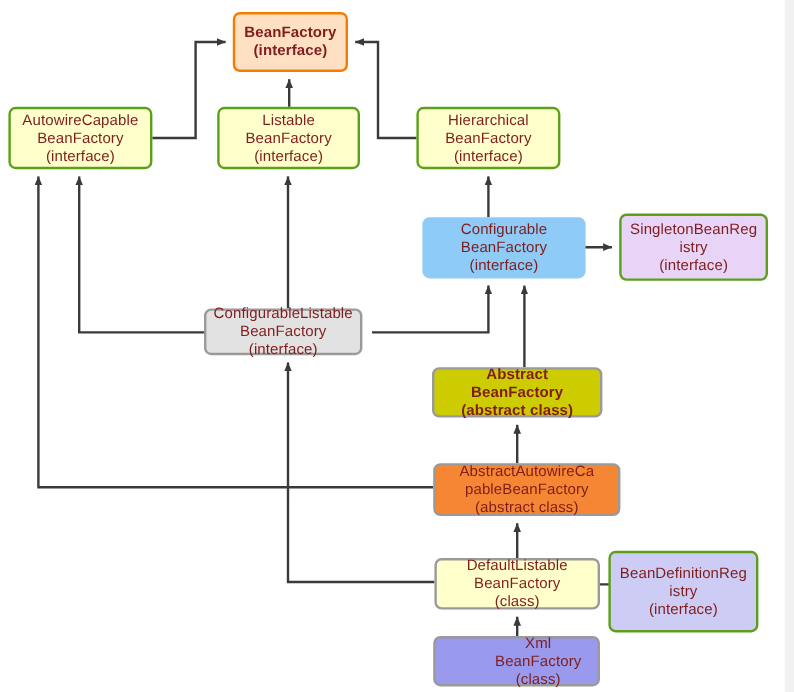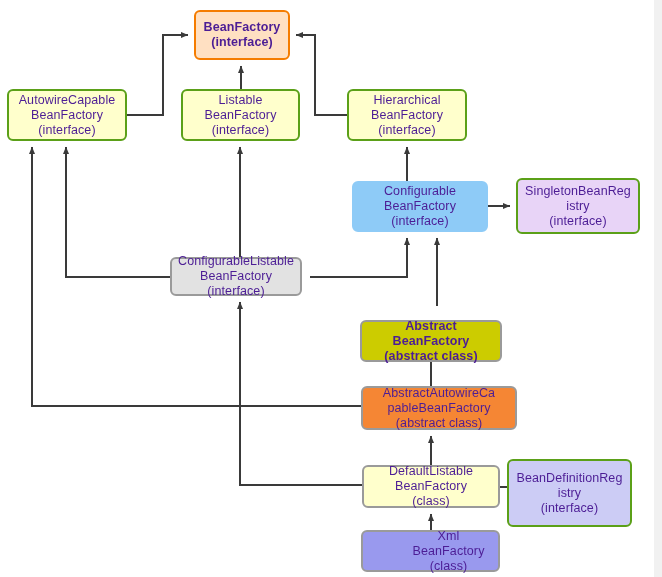--- a/index.html
+++ b/index.html
@@ -30,21 +30,21 @@
   .node {
     position: absolute;
     box-sizing: border-box;
     display: flex;
     align-items: center;
     justify-content: center;
     text-align: center;
     border-radius: 6px;
     font-size: 12.5px;
     line-height: 15px;
-    color: #4c1d95;
+    color: #7f1d1d;
     padding: 2px 4px;
     white-space: pre-line;
     letter-spacing: 0.1px;
   }
   .node-label { display: block; width: 100%; }
   .bold { font-weight: bold; }
   .scroll-gutter {
     position: absolute;
     top: 0;
     right: 0;
@@ -97,21 +97,21 @@
 (interface)</span></div>
       <div class="node" style="left: 352px; top: 181px; width: 136px; height: 51px; background: rgb(142, 203, 247); border: 2px solid rgb(142, 203, 247);"><span class="node-label">Configurable
 BeanFactory
 (interface)</span></div>
       <div class="node" style="left: 516px; top: 178px; width: 124px; height: 56px; background: rgb(232, 212, 247); border: 2px solid rgb(91, 160, 24);"><span class="node-label">SingletonBeanReg
 istry
 (interface)</span></div>
       <div class="node" style="left: 170px; top: 257px; width: 132px; height: 39px; background: rgb(226, 226, 226); border: 2px solid rgb(154, 154, 154);"><span class="node-label">ConfigurableListable
 BeanFactory
 (interface)</span></div>
-      <div class="node bold" style="left: 360px; top: 320px; width: 142px; height: 42px; background: rgb(204, 204, 0); border: 2px solid rgb(154, 154, 154);"><span class="node-label">Abstract
+      <div class="node bold" style="left: 360px; top: 306px; width: 142px; height: 42px; background: rgb(204, 204, 0); border: 2px solid rgb(154, 154, 154);"><span class="node-label">Abstract
 BeanFactory
 (abstract class)</span></div>
       <div class="node" style="left: 361px; top: 386px; width: 156px; height: 44px; background: rgb(245, 134, 52); border: 2px solid rgb(154, 154, 154);"><span class="node-label">AbstractAutowireCa
 pableBeanFactory
 (abstract class)</span></div>
       <div class="node" style="left: 362px; top: 465px; width: 138px; height: 43px; background: rgb(255, 255, 204); border: 2px solid rgb(154, 154, 154);"><span class="node-label">DefaultListable
 BeanFactory
 (class)</span></div>
       <div class="node" style="left: 507px; top: 459px; width: 125px; height: 68px; background: rgb(204, 204, 245); border: 2px solid rgb(91, 160, 24);"><span class="node-label">BeanDefinitionReg
 istry

